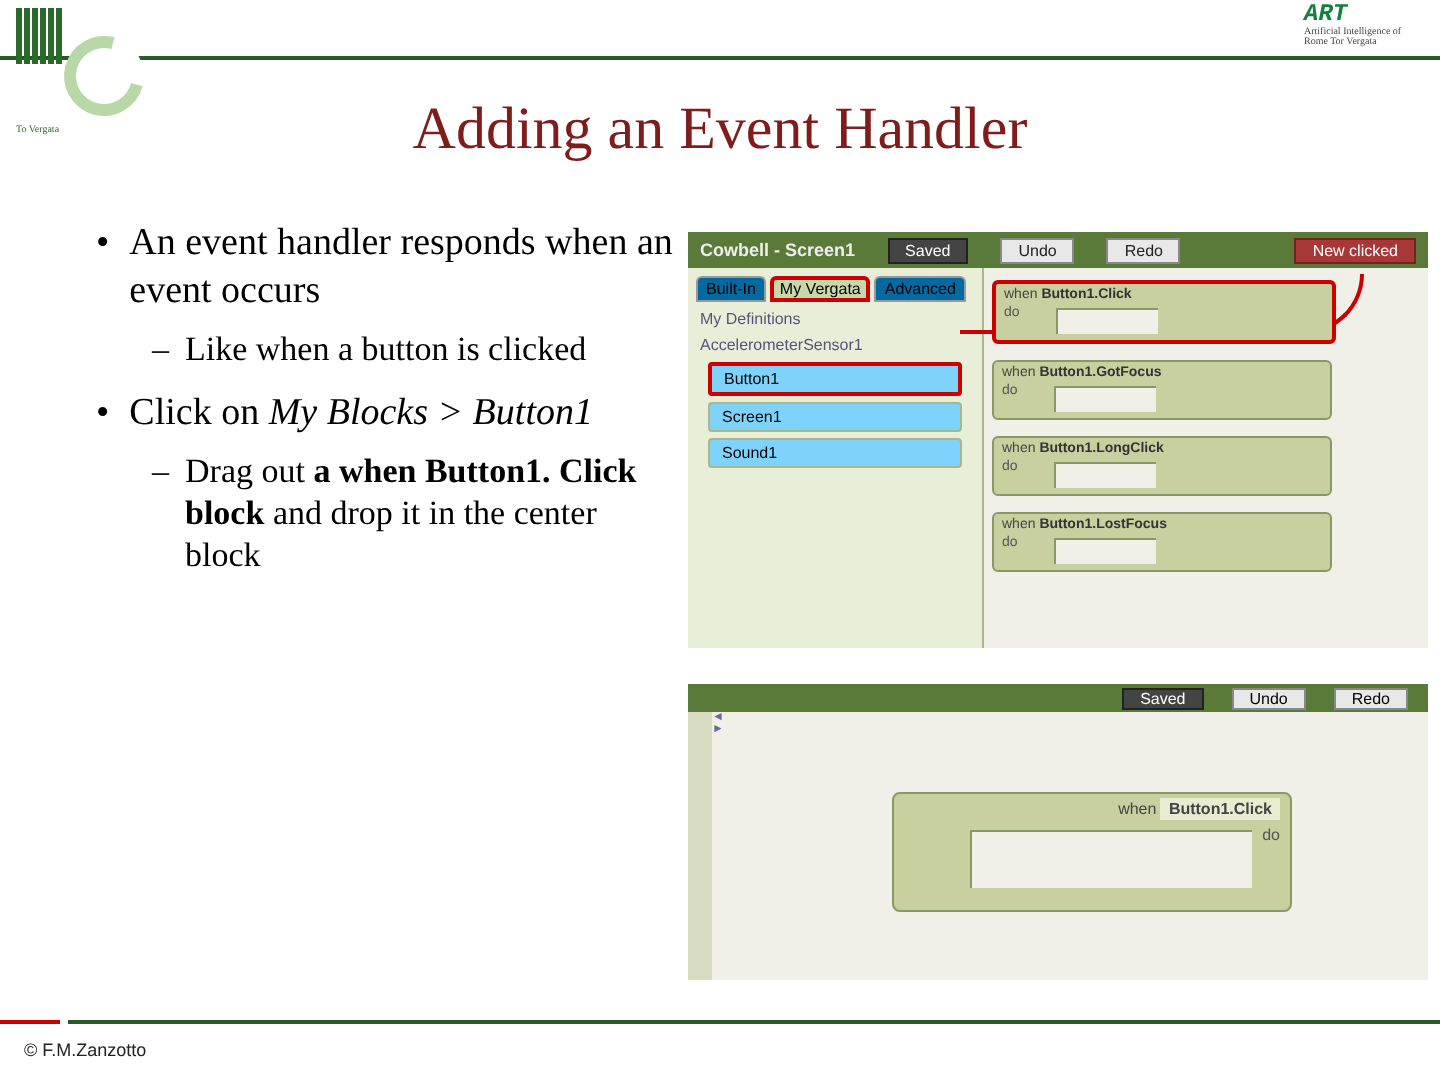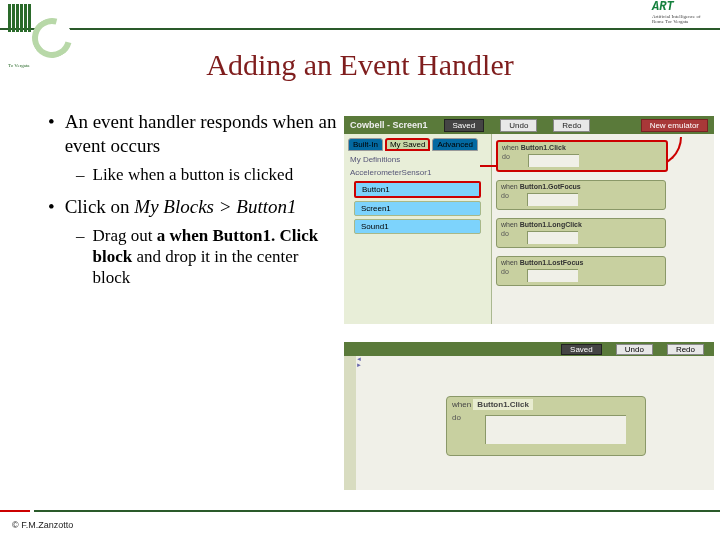--- a/index.html
+++ b/index.html
@@ -272,20 +272,21 @@
     position: absolute;
     left: 90px;
     top: 40px;
     width: 200px;
     height: 60px;
     background: #c8d0a0;
     border: 1px solid #8a9868;
     border-radius: 4px;
     padding: 3px 5px;
     box-sizing: border-box;
+    text-align: right;
   }
   .canvas .big-block .r1 { font-size: 8px; color:#444; }
   .canvas .big-block .r1 b { background:#e8ecd0; padding:1px 4px; }
   .canvas .big-block .do { font-size:8px; color:#555; margin-top:4px; }
   .canvas .big-block .slot {
     position: absolute;
     left: 38px;
     top: 18px;
     width: 140px;
     height: 28px;
@@ -361,27 +362,27 @@
   </ul>
 </div>
 
 <div class="shot1">
   <div class="sbar">
     <span class="title-chip">Cowbell - Screen1</span>
     <span class="btn dark">Saved</span>
     <span class="btn">Undo</span>
     <span class="btn">Redo</span>
     <span class="spacer"></span>
-    <span class="btn new">New emulator</span>
+    <span class="btn new">New clicked</span>
   </div>
   <div class="panel">
     <div class="left-pane">
       <div class="tabs">
         <span>Built-In</span>
-        <span class="active">My Saved</span>
+        <span class="active">My Vergata</span>
         <span>Advanced</span>
       </div>
       <div class="cat-label">My Definitions</div>
       <div class="cat-label">AccelerometerSensor1</div>
       <div class="cat-item hl">Button1</div>
       <div class="cat-item">Screen1</div>
       <div class="cat-item">Sound1</div>
     </div>
     <div class="right-pane">
       <div class="hl-arrow"></div>

